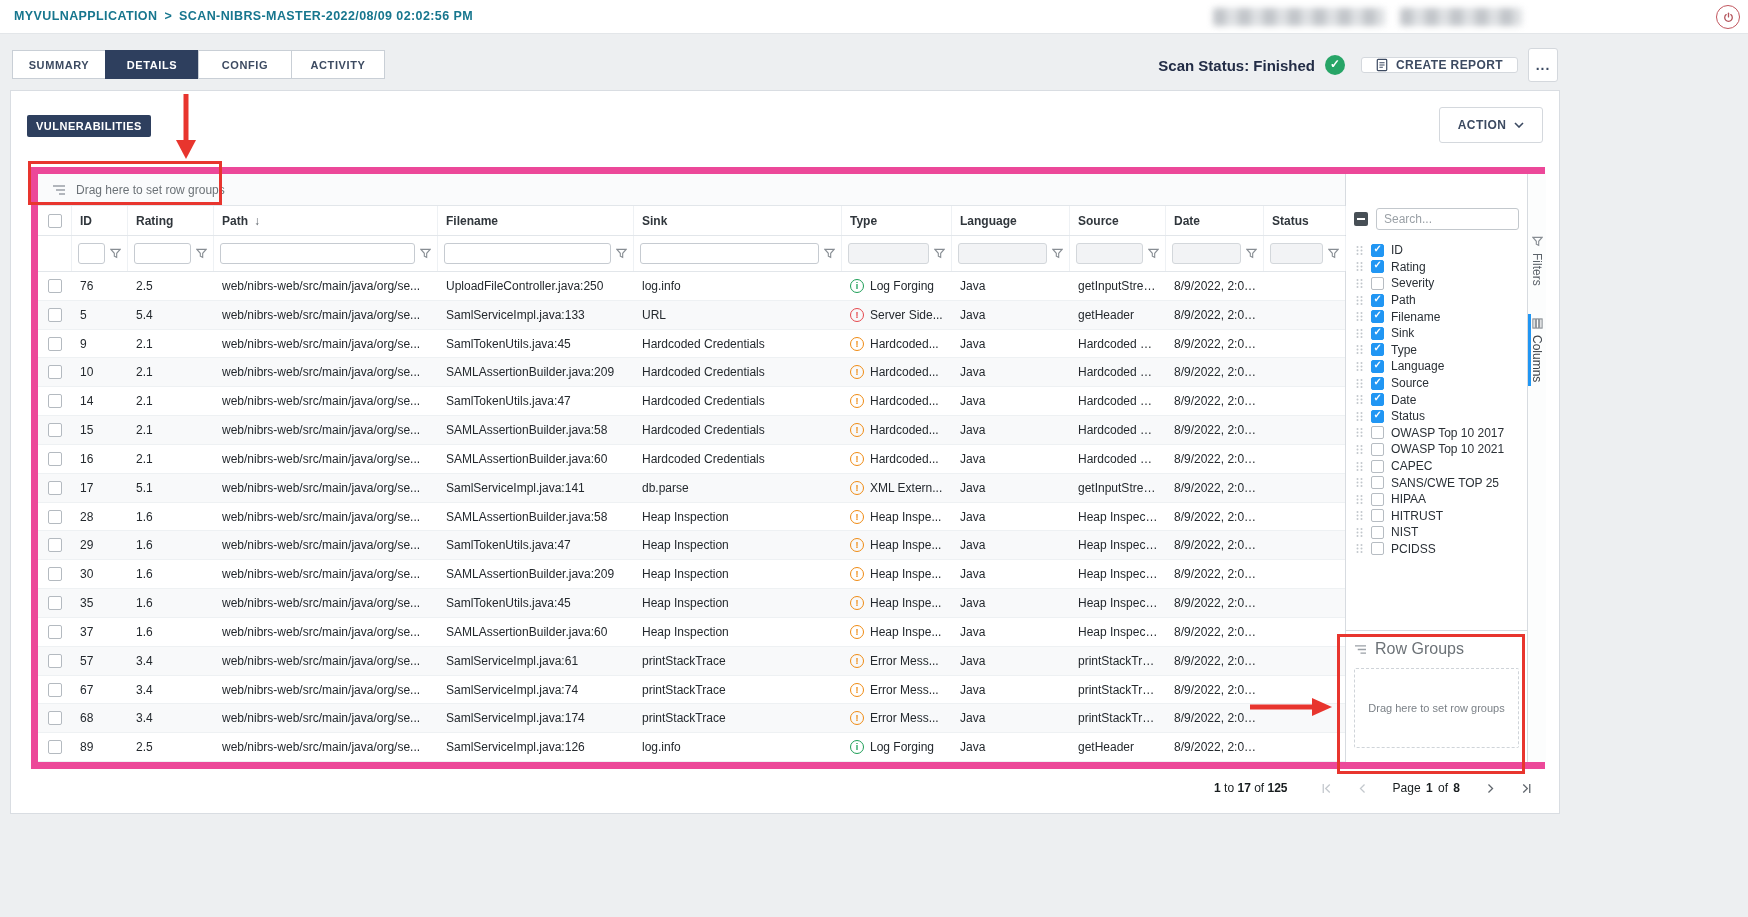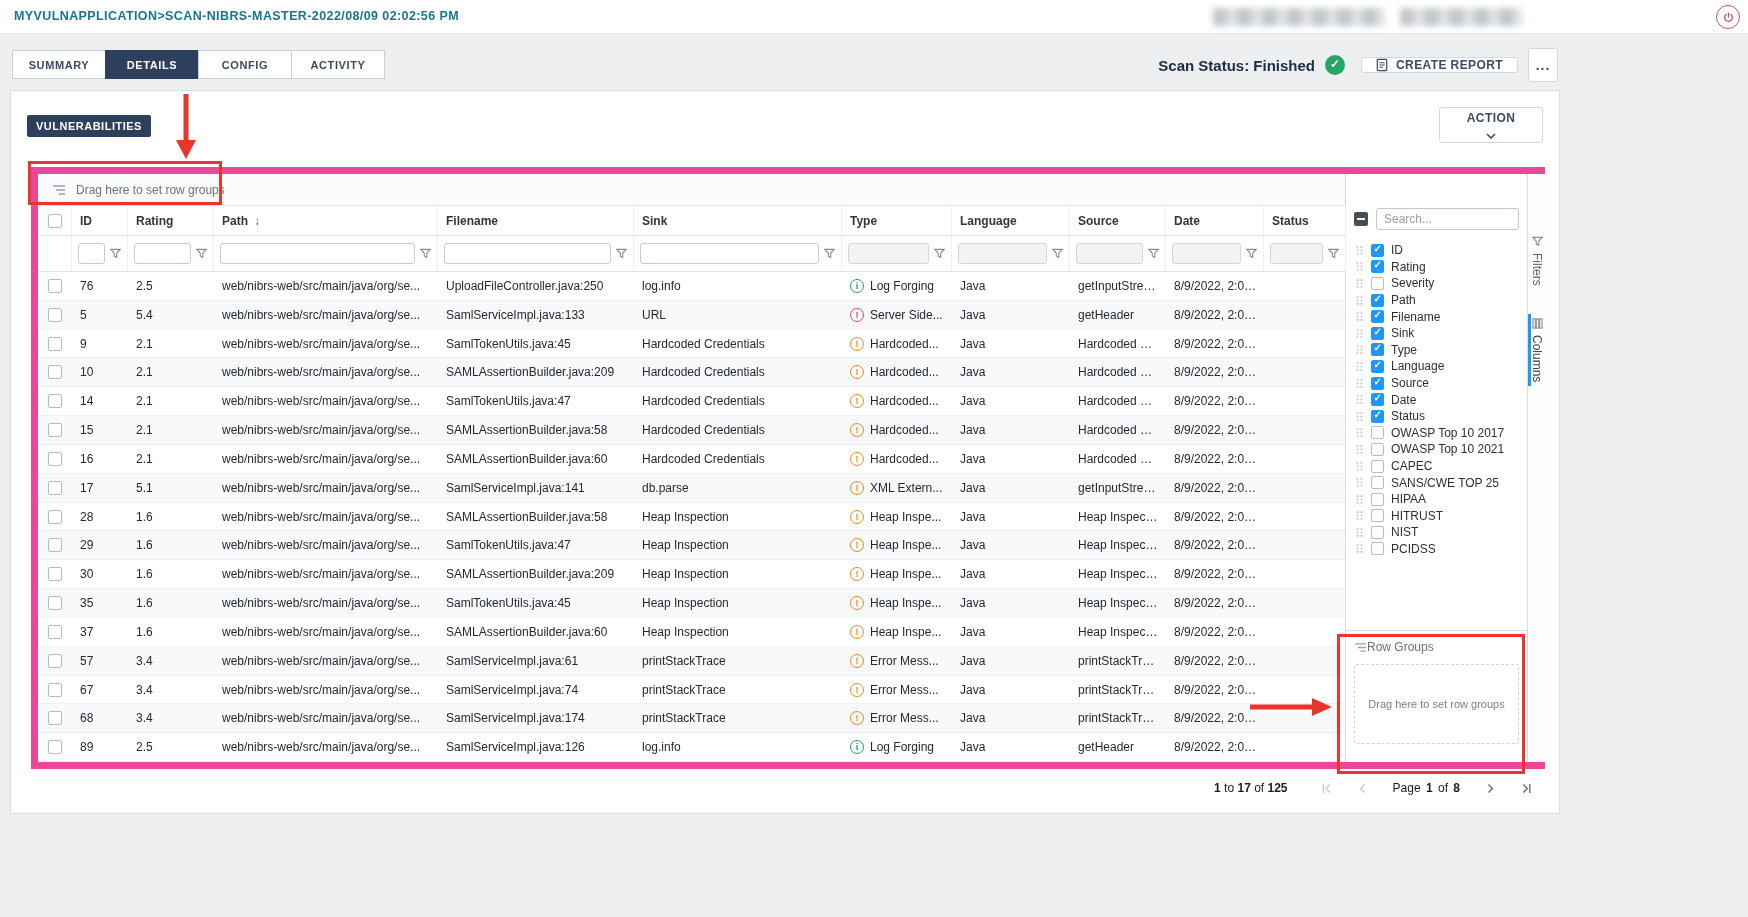--- a/index.html
+++ b/index.html
@@ -9,21 +9,21 @@
     background: #edeff1;
     font-family: "Liberation Sans", sans-serif;
     color: #24292e;
   }
   svg { display:block; }
 
   
   .topbar { position:absolute; top:0; left:0; width:1748px; height:34px; background:#fff;
             border-bottom:1px solid #e3e6e9; }
   .breadcrumb { position:absolute; left:14px; top:9px; font-size:12.5px; font-weight:700;
-                color:#17768e; letter-spacing:.4px; display:flex; align-items:center; }
+                color:#17768e; letter-spacing:.4px; display:flex; gap:7px; align-items:center; }
   .redacted { position:absolute; top:8px; height:18px; border-radius:2px;
               background: repeating-linear-gradient(90deg,#b9bdc2 0 13px,#d8dbde 13px 25px);
               filter: blur(3px); opacity:.85; }
   .redacted.r1 { left:1213px; width:172px; }
   .redacted.r2 { left:1400px; width:122px; }
   .power-btn { position:absolute; right:8px; top:5px; width:24px; height:24px; border-radius:50%;
                border:1.5px solid #c2565e; background:#fff; display:flex; align-items:center;
                justify-content:center; cursor:pointer; }
 
   
@@ -43,21 +43,21 @@
          align-items:center; justify-content:center; gap:8px; font-size:12px; font-weight:700;
          letter-spacing:.4px; color:#3c4a61; cursor:pointer; }
   .create-report { height:16px; padding:0 14px; margin-left:6px; }
   .more-btn { height:34px; width:30px; font-size:14px; letter-spacing:1px; }
 
   
   .panel { position:absolute; left:10px; top:90px; width:1550px; height:724px;
            background:#fff; border:1px solid #d9dde2; }
   .vuln-badge { position:absolute; left:16px; top:24px; background:#2e3f5e; color:#fff;
                 font-size:11px; font-weight:700; letter-spacing:.5px; padding:5px 9px; border-radius:2px; }
-  .action-btn { position:absolute; right:16px; top:16px; width:104px; height:36px;flex-direction:column; }
+  .action-btn { position:absolute; right:16px; top:16px; width:104px; height:36px; }
 
   
   .grid { position:absolute; left:20px; top:76px; right:14px; bottom:44px;
           border:7px solid #ec4899; display:flex; background:#fff; }
   .table-area { width:1308px; flex:none; display:flex; flex-direction:column;
                 border-right:1px solid #d7dbe0; min-width:0; }
   .rg-bar { height:32px; flex:none; background:#fafbfc; border-bottom:1px solid #e2e6ea;
             display:flex; align-items:center; gap:10px; padding-left:14px;
             color:#6c7277; font-size:12px; }
   .thead { height:30px; flex:none; display:flex; align-items:stretch; border-bottom:1px solid #e2e6ea; }
@@ -107,21 +107,21 @@
   .tp-item { display:flex; align-items:center; gap:7px; padding-left:9px; height:16.6px;
              font-size:12px; color:#2a3036; cursor:pointer; }
   .grip { flex:none; }
   .cb { width:13px; height:13px; border-radius:2px; flex:none; position:relative; cursor:pointer; }
   .cb.on { background:#2196f3; border:1.5px solid #2196f3; }
   .cb.off { background:#fff; border:1.5px solid #b6bcc2; }
   .cb.on::after { content:"✓"; position:absolute; left:1.5px; top:-2px; color:#fff;
                   font-size:10px; font-weight:700; }
   .tp-rowgroups { position:absolute; left:0; right:0; bottom:0; height:132px;
                   border-top:1px solid #d7dbe0; padding:9px 8px 8px 8px; background:#fff; }
-  .rg-title { display:flex; align-items:center; color:#6c7277; font-size:12px; }
+  .rg-title { display:flex; align-items:center; gap:8px; color:#6c7277; font-size:16px; }
   .rg-drop { margin-top:10px; height:80px; border:1.5px dashed #cfd4d9; border-radius:2px;
              display:flex; align-items:center; justify-content:center; color:#7b8187;
              font-size:11px; text-align:center; padding:0 8px; }
 
   
   .sidestrip { flex:1; background:#fcfdfd; display:flex; flex-direction:column; align-items:center;
                padding-top:58px; gap:24px; }
   .strip-btn { writing-mode:vertical-rl; font-size:12px; color:#5d646b; cursor:pointer;
                padding:4px 2px; display:flex; align-items:center; }
   .strip-btn svg { margin-bottom:6px; }

